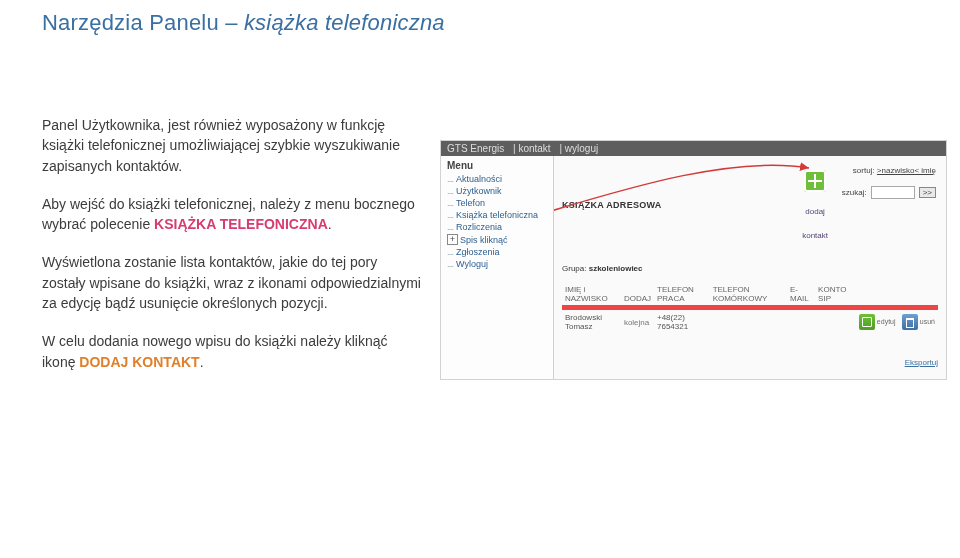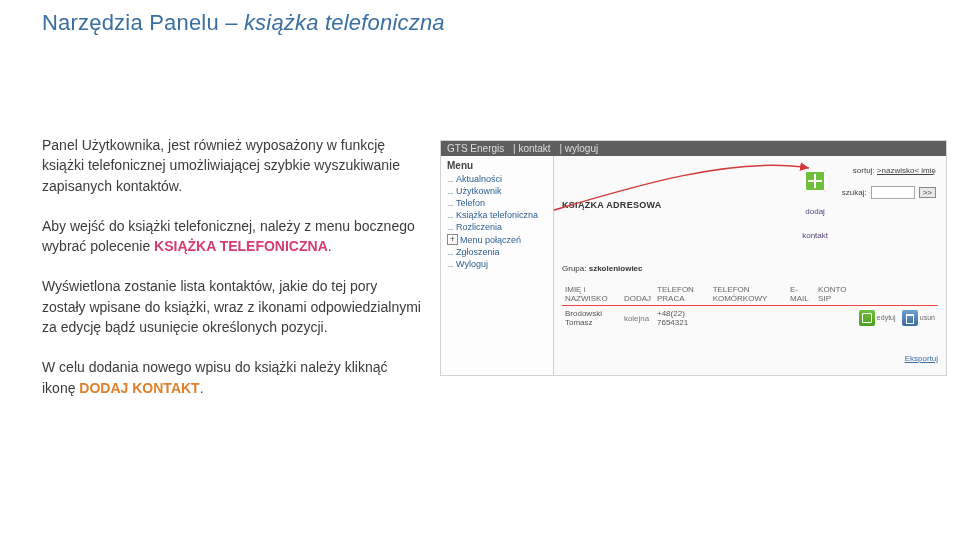--- a/index.html
+++ b/index.html
@@ -33,21 +33,20 @@
     position: absolute;
     top: 115px;
     left: 42px;
     width: 380px;
     font-size: 14px;
     line-height: 1.45;
     color: #3c3c3c;
   }
   .para {
     margin-bottom: 18px;
-    margin-top: 20px;
   }
   .hl-pink {
     color: #d63b72;
     font-weight: bold;
   }
   .hl-orange {
     color: #e0802b;
     font-weight: bold;
   }
 
@@ -189,21 +188,21 @@
     margin-top: 10px;
     width: 100%;
     border-collapse: collapse;
     font-size: 8px;
     color: #333;
   }
   table.contacts th {
     text-align: left;
     font-weight: normal;
     color: #666;
-    border-bottom: 1px solid #ef4444;
+    border-bottom: 5px solid #ef4444;
     padding: 2px 3px;
     vertical-align: bottom;
   }
   table.contacts td {
     padding: 3px 3px;
     vertical-align: middle;
     color: #555;
   }
   .edit-icon, .del-icon {
     width: 16px;
@@ -299,21 +298,21 @@
         <div class="menu-item active">
             <span class="dots">....</span>
             <span>Książka telefoniczna</span>
           </div>
         <div class="menu-item">
             <span class="dots">....</span>
             <span>Rozliczenia</span>
           </div>
         <div class="menu-item">
             <span class="plus">+</span>
-            <span>Menu połączeń</span>
+            <span>Spis kliknąć</span>
           </div>
         <div class="menu-item">
             <span class="dots">....</span>
             <span>Zgłoszenia</span>
           </div>
         <div class="menu-item">
             <span class="dots">....</span>
             <span>Wyloguj</span>
           </div>
       </div>

